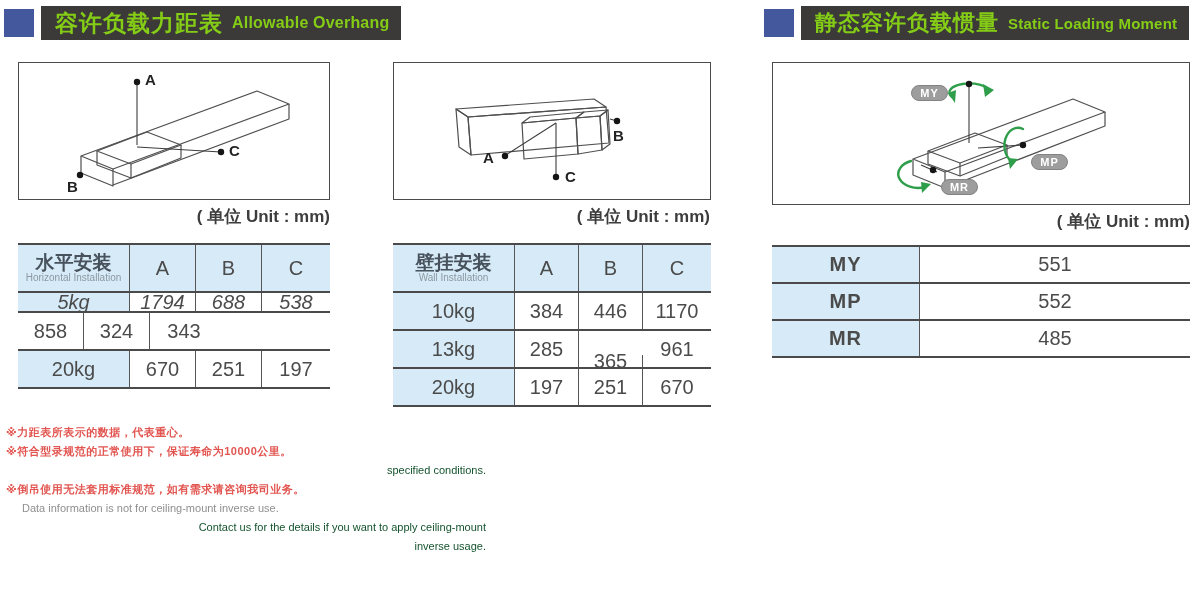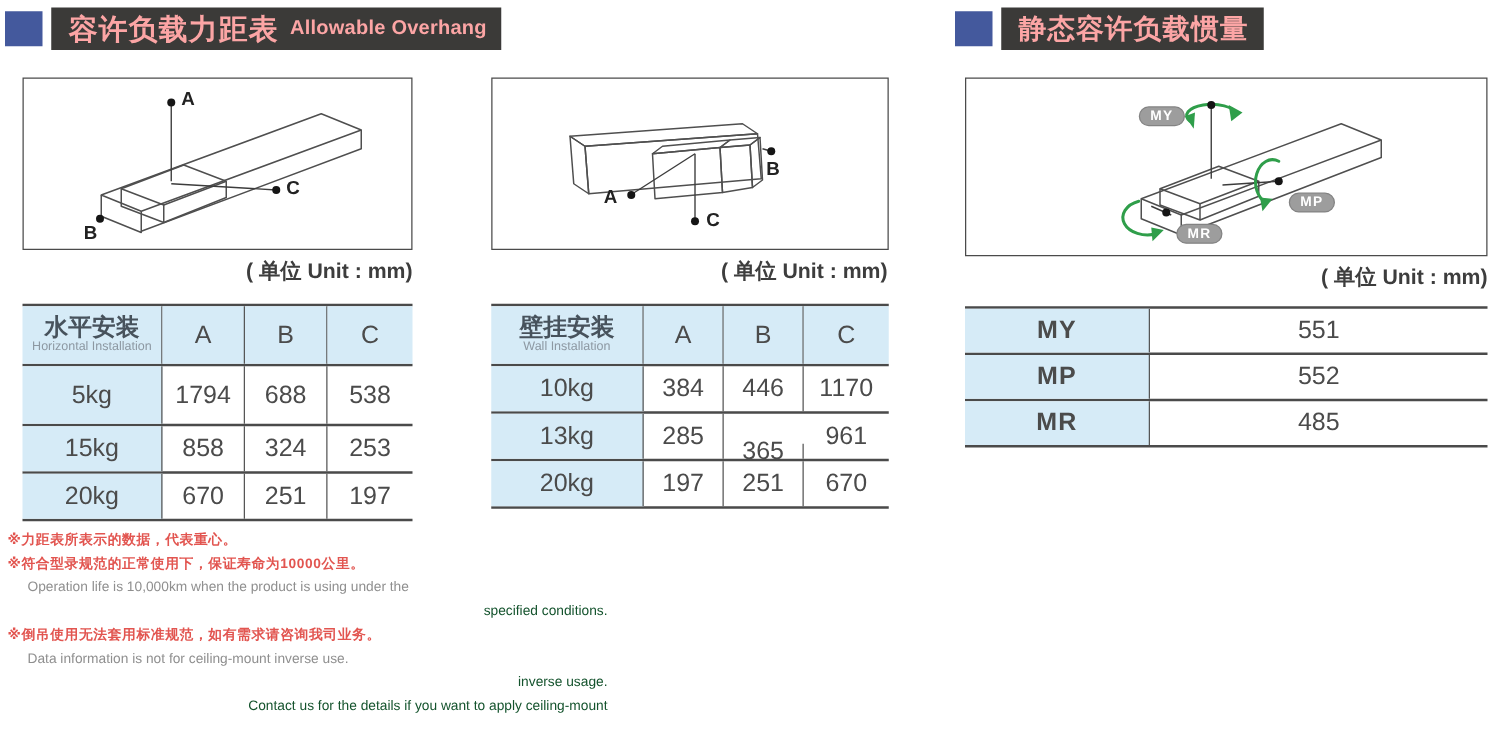--- a/index.html
+++ b/index.html
@@ -3,21 +3,21 @@
 <meta charset="utf-8">
 <style>
   * { margin:0; padding:0; box-sizing:border-box; }
   html,body { width:1200px; height:596px; background:#ffffff;
     font-family:"Liberation Sans","DejaVu Sans",sans-serif; overflow:hidden; }
   body { position:relative; }
 
   
   .sec-header { position:absolute; top:6px; display:flex; align-items:center; height:34px; }
   .accent-sq { width:30px; height:28px; background:#44599d; margin-right:7px; flex:0 0 auto; }
-  .dark-bar { background:#3b3a38; color:#fca5a5; height:34px; display:flex;
+  .dark-bar { background:#3b3a38; color:#84cc16; height:34px; display:flex;
     align-items:center; padding:0 12px 0 14px; white-space:nowrap; }
   .dark-bar .zh { font-size:23px; font-weight:bold; letter-spacing:1px; }
   .dark-bar .en { font-size:16px; font-weight:bold; margin-left:9px; letter-spacing:0.2px; }
 
   
   .diagram { position:absolute; border:1.5px solid #4b4b4b; background:#fff; }
   .diagram svg { position:absolute; left:0; top:0; }
   .pt-label { position:absolute; font-size:15px; font-weight:bold; color:#222; }
   .badge { position:absolute; width:37px; height:16px; background:#9d9d9d;
     border:1px solid #838383; border-radius:9px; color:#fff; font-weight:bold;
@@ -53,20 +53,21 @@
   <div class="dark-bar">
     <span class="zh">容许负载力距表</span>
     <span class="en">Allowable Overhang</span>
   </div>
 </div>
 
 <div class="sec-header" style="left:764px;">
   <div class="accent-sq"></div>
   <div class="dark-bar">
     <span class="zh" style="font-size:22px;">静态容许负载惯量</span>
+    <span class="en" style="font-size:15px;">Static Loading Moment</span>
   </div>
 </div>
 
 <div class="diagram" style="left:18px; top:62px; width:312px; height:138px;">
   <svg width="309" height="135" viewBox="0 0 309 135">
     <g stroke="#4f4f4f" fill="none" stroke-width="1.2" stroke-linejoin="round">
       <path d="M62,93 L238,28 L270,41 L94,106 Z"></path>
       <path d="M62,93 L62,110 L94,123 L94,106"></path>
       <path d="M270,41 L270,56 L94,122"></path>
       <path d="M78,88 L128,69 L162,82 L112,101 Z"></path>
@@ -159,31 +160,30 @@
 <div class="tbl" style="left:18px; top:243px; width:312px;">
   <div class="row" style="height:48px;">
     <div class="cell blue hdr-first" style="width:112px;">
       <span class="zh">水平安装</span>
       <span class="en">Horizontal Installation</span>
     </div>
     <div class="cell blue col-letter" style="width:66px;">A</div>
     <div class="cell blue col-letter" style="width:66px;">B</div>
     <div class="cell blue col-letter" style="width:68px;">C</div>
   </div>
-  <div class="row" style="height:48px;">
+  <div class="row" style="height:20px;font-style:italic;">
     <div class="cell blue" style="width:112px;">5kg</div>
     <div class="cell" style="width:66px;">1794</div>
     <div class="cell" style="width:66px;">688</div>
     <div class="cell" style="width:68px;">538</div>
   </div>
   <div class="row" style="height:38px;">
-    <div class="cell blue" style="width:112px;">15kg</div>
     <div class="cell" style="width:66px;">858</div>
     <div class="cell" style="width:66px;">324</div>
-    <div class="cell" style="width:68px;">253</div>
+    <div class="cell" style="width:68px;">343</div>
   </div>
   <div class="row" style="height:38px;">
     <div class="cell blue" style="width:112px;">20kg</div>
     <div class="cell" style="width:66px;">670</div>
     <div class="cell" style="width:66px;">251</div>
     <div class="cell" style="width:68px;">197</div>
   </div>
 </div>
 
 <div class="tbl" style="left:393px; top:243px; width:318px;">
@@ -227,19 +227,18 @@
   </div>
   <div class="row" style="height:37px;">
     <div class="cell blue m-label" style="width:148px;">MR</div>
     <div class="cell" style="width:270px;">485</div>
   </div>
 </div>
 
 <div class="notes">
   <div class="note-zh">※力距表所表示的数据，代表重心。</div>
   <div class="note-zh">※符合型录规范的正常使用下，保证寿命为10000公里。</div>
-  <div class="note-en">Operation life is 10,000km when the product is using under the</div>
   <div class="note-en2">specified conditions.</div>
   <div class="note-zh">※倒吊使用无法套用标准规范，如有需求请咨询我司业务。</div>
   <div class="note-en">Data information is not for ceiling-mount inverse use.</div>
+  <div class="note-en2">Contact us for the details if you want to apply ceiling-mount</div>
   <div class="note-en2">inverse usage.</div>
-  <div class="note-en2">Contact us for the details if you want to apply ceiling-mount</div>
 </div>
 
 </body></html>

